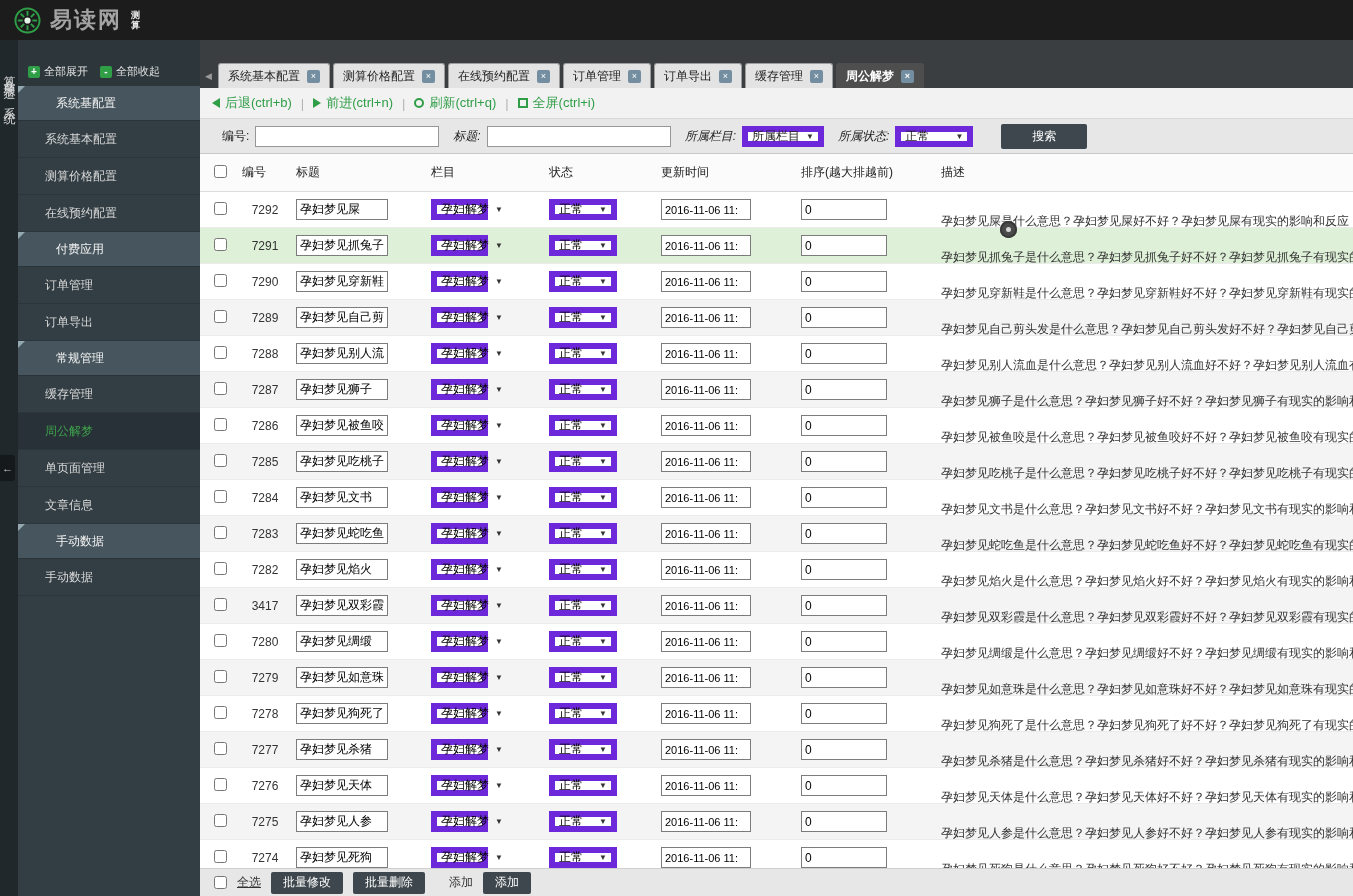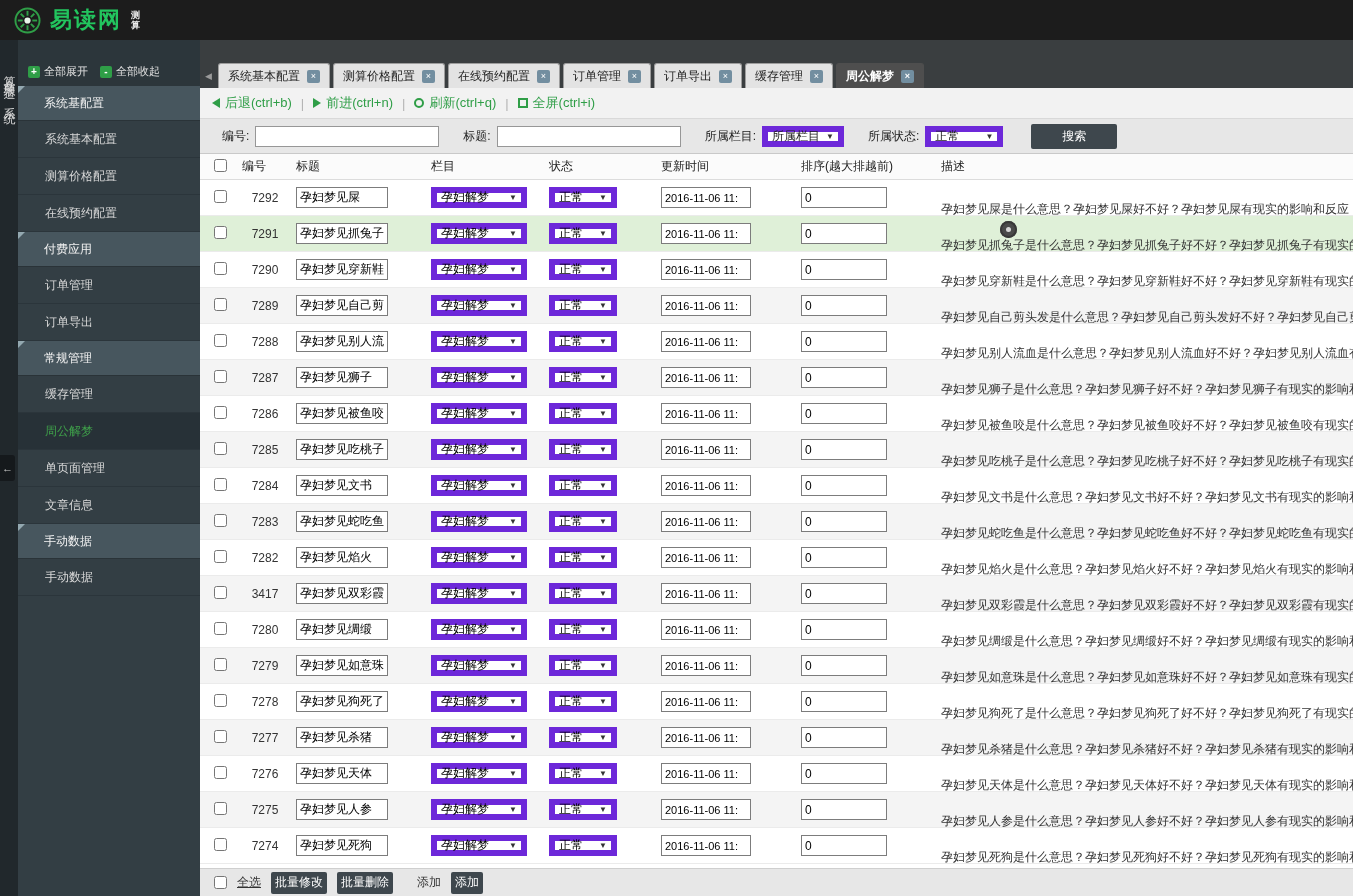--- a/index.html
+++ b/index.html
@@ -2,36 +2,36 @@
 <html><head>
 <meta charset="utf-8">
 <style>
   * { box-sizing: border-box; margin: 0; padding: 0; }
   html,body { width:1353px; height:896px; overflow:hidden; font-family:"Liberation Sans","DejaVu Sans",sans-serif; background:#fff; }
   body { position:relative; }
 
   
   .topbar { height:40px; background:#1c1c1c; display:flex; align-items:center; padding-left:14px; gap:9px; }
   .logo-circle { width:27px; height:27px; flex:0 0 auto; }
-  .logo-text { color:#22c55e; font-size:22px; font-weight:bold; letter-spacing:2px; }
+  .logo-text { color:#a3a3a3; font-size:22px; font-weight:bold; letter-spacing:2px; }
   .logo-sub { color:#f0f0f0; font-size:9px; line-height:10px; white-space:pre-line; font-weight:bold; }
 
   
   .main { display:flex; height:856px; }
 
   .vstrip { width:18px; background:#21282c; color:#dedede; font-size:12px; display:flex; flex-direction:column; align-items:center; padding-top:26px; gap:16px; position:relative; flex:0 0 auto; }
   .vchan { writing-mode:vertical-lr; text-orientation:upright; letter-spacing:4px; cursor:pointer; }
   .collapse-handle { position:absolute; left:0; top:415px; width:15px; height:26px; background:#15191c; color:#cfcfcf; border-radius:0 3px 3px 0; display:flex; align-items:center; justify-content:center; font-size:11px; cursor:pointer; }
 
   .sidebar { width:182px; background:#333e44; display:flex; flex-direction:column; flex:0 0 auto; }
   .sidebar-top { height:46px; background:#2c363b; display:flex; align-items:flex-end; padding:0 0 7px 10px; gap:12px; color:#e0e0e0; font-size:11px; }
   .side-btn { display:flex; gap:4px; align-items:center; cursor:pointer; }
   .plus-ic { width:12px; height:12px; background:#2f9e47; color:#fff; font-size:10px; line-height:12px; text-align:center; border-radius:2px; font-weight:bold; }
 
-  .grp-h { height:35px; background:#47565e; color:#f2f2f2; font-size:12px; display:flex; align-items:center; padding-left:26px; position:relative; border-bottom:1px solid #2a3338; cursor:pointer; }
+  .grp-h { height:35px; background:#47565e; color:#f2f2f2; font-size:12px; display:flex; align-items:center; padding-left:38px; position:relative; border-bottom:1px solid #2a3338; cursor:pointer; }
   .grp-h::before { content:""; position:absolute; left:0; top:0; border-top:7px solid #93a8b0; border-right:7px solid transparent; }
   .grp-i { height:37px; color:#d8d8d8; font-size:12px; display:flex; align-items:center; padding-left:27px; border-bottom:1px solid #2b353b; background:#333e44; cursor:pointer; }
   .grp-i.selected { background:#273137; color:#3fa04a; }
 
   
   .content { flex:1; display:flex; flex-direction:column; background:#fff; min-width:0; }
 
   .tabstrip { height:48px; background:#3a3e40; display:flex; align-items:flex-end; padding-left:2px; gap:3px; flex:0 0 auto; }
   .tab-scroll { width:13px; height:25px; color:#9a9a9a; display:flex; align-items:center; justify-content:center; font-size:9px; cursor:pointer; }
   .tab { height:25px; display:flex; align-items:center; gap:7px; padding:0 9px; background:#e3e3e3; border:1px solid #9d9d9d; border-bottom:none; border-radius:3px 3px 0 0; font-size:12px; color:#222; cursor:pointer; white-space:nowrap; }
@@ -43,48 +43,48 @@
   .sep { color:#b3b3b3; }
   .ic-left  { width:0; height:0; border-top:5px solid transparent; border-bottom:5px solid transparent; border-right:8px solid #2f9e47; }
   .ic-right { width:0; height:0; border-top:5px solid transparent; border-bottom:5px solid transparent; border-left:8px solid #2f9e47; }
   .ic-refresh { width:10px; height:10px; border:2px solid #2f9e47; border-radius:50%; }
   .ic-full { width:10px; height:10px; border:2px solid #2f9e47; }
 
   .searchbar { height:35px; background:#e7e7e7; border-bottom:1px solid #c9c9c9; display:flex; align-items:center; padding-left:22px; font-size:12px; color:#222; gap:6px; flex:0 0 auto; }
   .s-input { width:184px; height:21px; border:1px solid #979797; background:#fff; font-size:12px; padding:0 4px; }
   .f-select { display:inline-flex; align-items:center; justify-content:space-between; background:#fff; border:6px solid #6d28d9; height:21px; padding:0 4px; font-size:12px; gap:6px; cursor:pointer; white-space:nowrap; }
   .f-select .arr { font-size:8px; color:#333; }
-  .gap-l { margin-left:18px; }
+  .gap-l { margin-left:8px;font-style:italic; }
   .search-btn { margin-left:22px; width:86px; height:25px; background:#3e474d; color:#fff; font-size:12px; border:none; border-radius:2px; cursor:pointer; }
 
-  .thead { height:26px; display:flex; align-items:center; font-size:12px; color:#222; background:#fbfbfb; border-bottom:1px solid #dcdcdc; flex:0 0 auto; }
+  .thead { height:38px; display:flex; align-items:center; font-size:12px; color:#222; background:#fbfbfb; border-bottom:1px solid #dcdcdc; flex:0 0 auto; }
   .c-check { width:34px; padding-left:14px; flex:0 0 auto; }
   .c-id { width:62px; padding-left:8px; flex:0 0 auto; }
   .c-title { width:135px; flex:0 0 auto; }
   .c-col { width:118px; flex:0 0 auto; }
   .c-status { width:112px; flex:0 0 auto; }
   .c-date { width:140px; flex:0 0 auto; }
   .c-sort { width:140px; flex:0 0 auto; }
   .c-desc { flex:1; min-width:0; }
 
   .rows { flex:1; overflow:hidden; }
   .trow { height:36px; display:flex; align-items:center; border-bottom:1px solid #ebebeb; background:#fff; font-size:12px; }
   .trow.alt { background:#f4f4f4; }
   .trow.hl { background:#dff0d8; }
   .trow .c-id { text-align:center; padding-left:0; color:#333; }
   .t-input { width:92px; height:21px; border:1px solid #7c7c7c; font-size:12px; padding:0 3px; background:#fff; }
-  .sel-col { width:96px; }
+  .sel-col { width:57px; }
   .sel-status { width:68px; }
   .d-input { width:90px; height:21px; border:1px solid #7c7c7c; font-size:11px; padding:0 3px; background:#fff; }
   .n-input { width:86px; height:21px; border:1px solid #7c7c7c; font-size:12px; padding:0 3px; background:#fff; }
   .desc-text { overflow:hidden; white-space:nowrap; padding-right:4px; color:#333;margin-top:23px; }
 
   .footerbar { height:28px; background:#e7e7e7; border-top:1px solid #cfcfcf; display:flex; align-items:center; gap:10px; padding-left:14px; font-size:12px; flex:0 0 auto; color:#333; }
   .select-all-label { text-decoration:underline; cursor:pointer; }
-  .dark-btn { background:#3e474d; color:#fff; border:none; border-radius:2px; height:22px; padding:0 4px; font-size:12px; cursor:pointer; }
+  .dark-btn { background:#3e474d; color:#fff; border:none; border-radius:2px; height:22px; padding:0 12px; font-size:12px; cursor:pointer; }
   .add-label { margin-left:14px; }
 
   .cursor-dot { position:absolute; left:1000px; top:221px; width:17px; height:17px; border-radius:50%; background:#4a4a4a; box-shadow:inset 0 0 0 2px #383838; z-index:50; }
   .cursor-dot::after { content:""; position:absolute; left:6px; top:6px; width:5px; height:5px; border-radius:50%; background:#d6d6d6; }
 </style>
 </head>
 <body>
 
 <header class="topbar">
   <span class="logo-circle">

